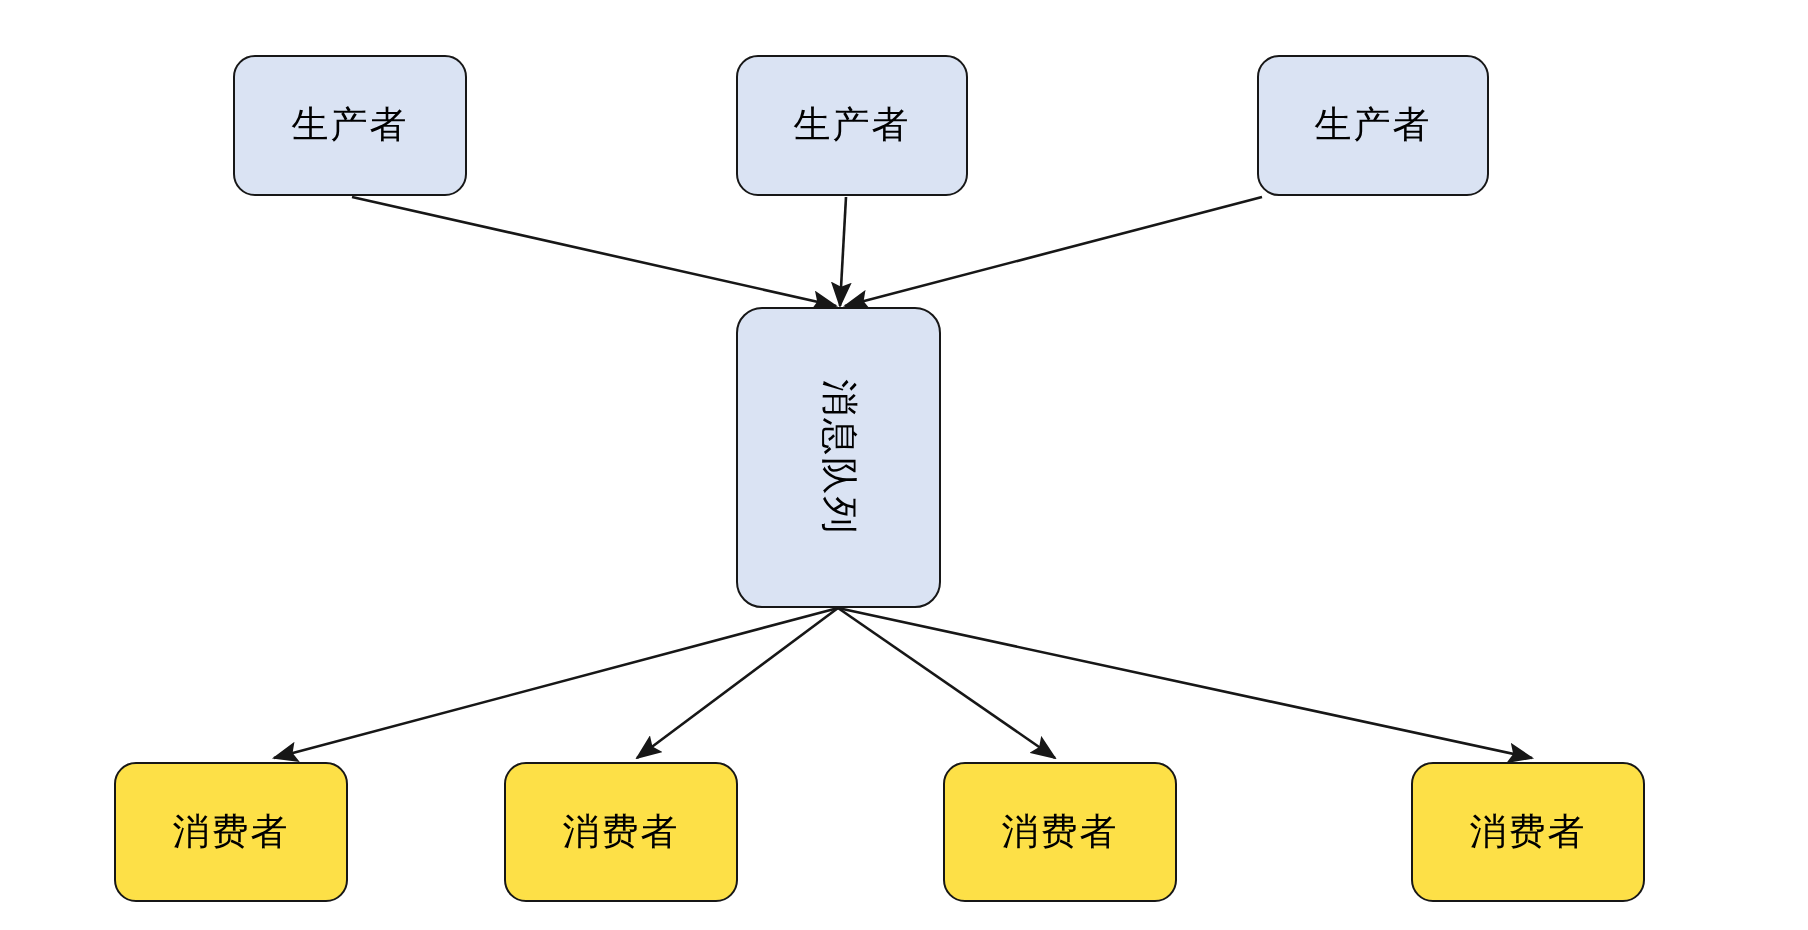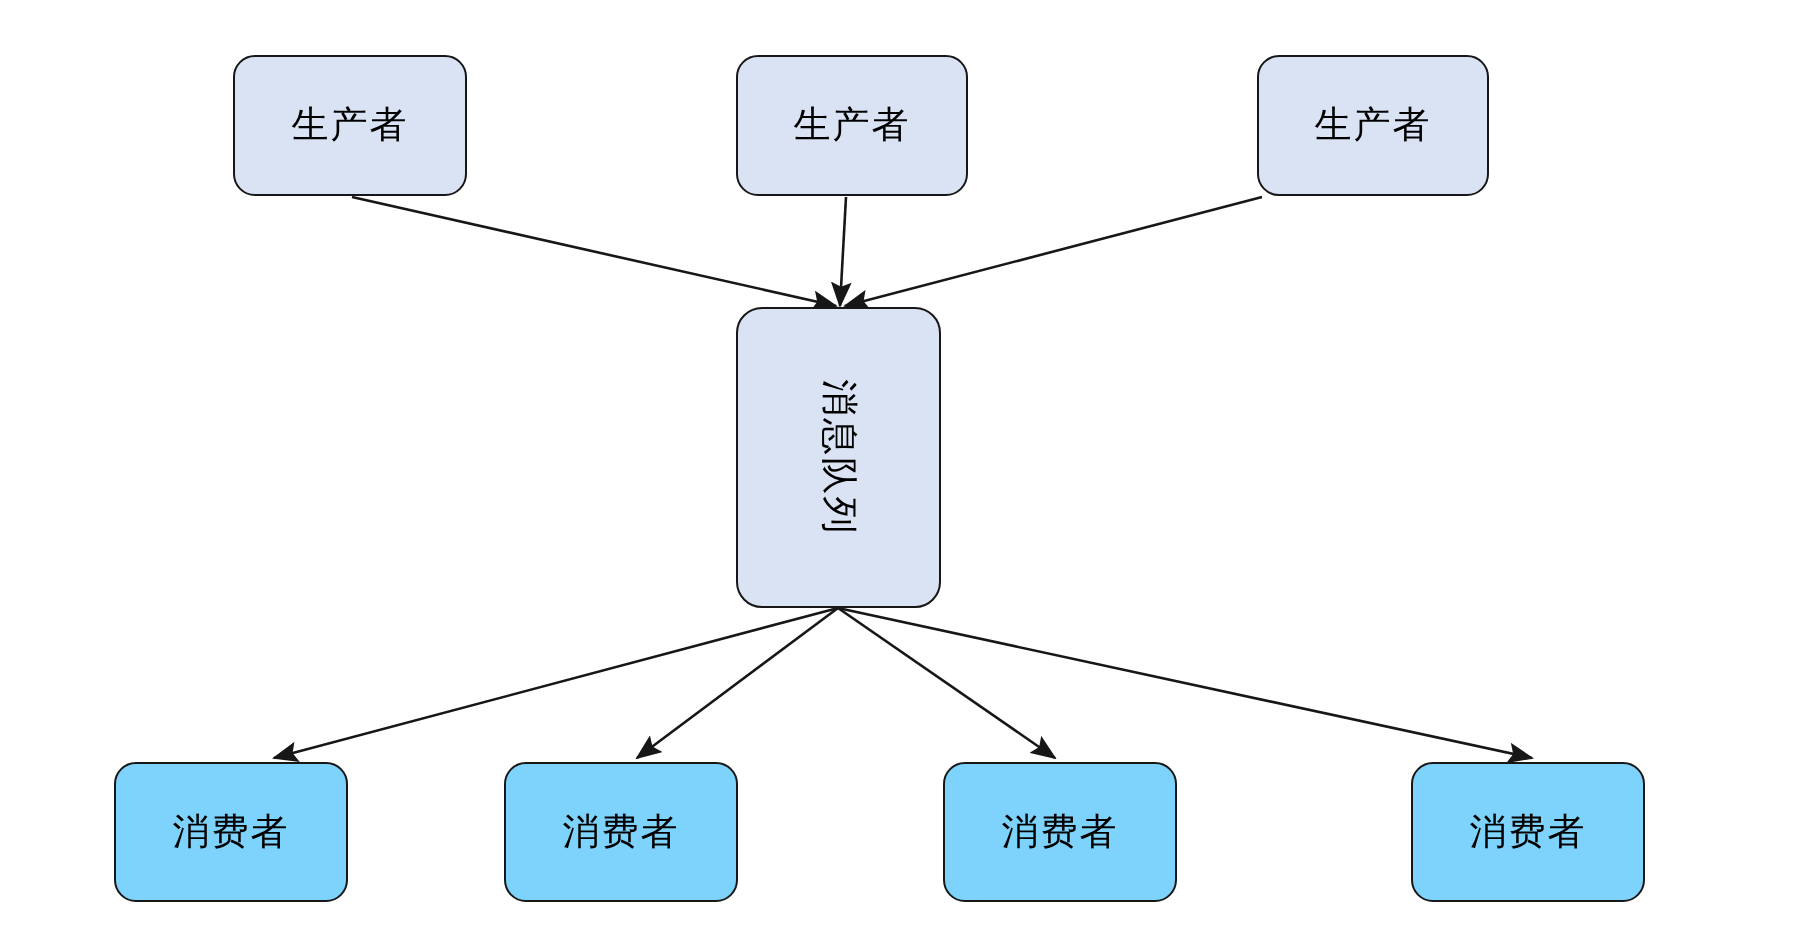--- a/index.html
+++ b/index.html
@@ -37,21 +37,21 @@
     overflow: hidden;
   }
   .node-producer {
     background: #dae3f3;
   }
   .node-queue {
     background: #dae3f3;
     border-radius: 26px;
   }
   .node-consumer {
-    background: #7dd3fc;
+    background: #fde047;
   }
   .node-label {
     font-family: "DejaVu Sans", "Liberation Sans", sans-serif;
     font-size: 37px;
     line-height: 1.1;
     color: #000000;
     letter-spacing: 2px;
     white-space: nowrap;
     text-align: center;
     font-weight: 400;

